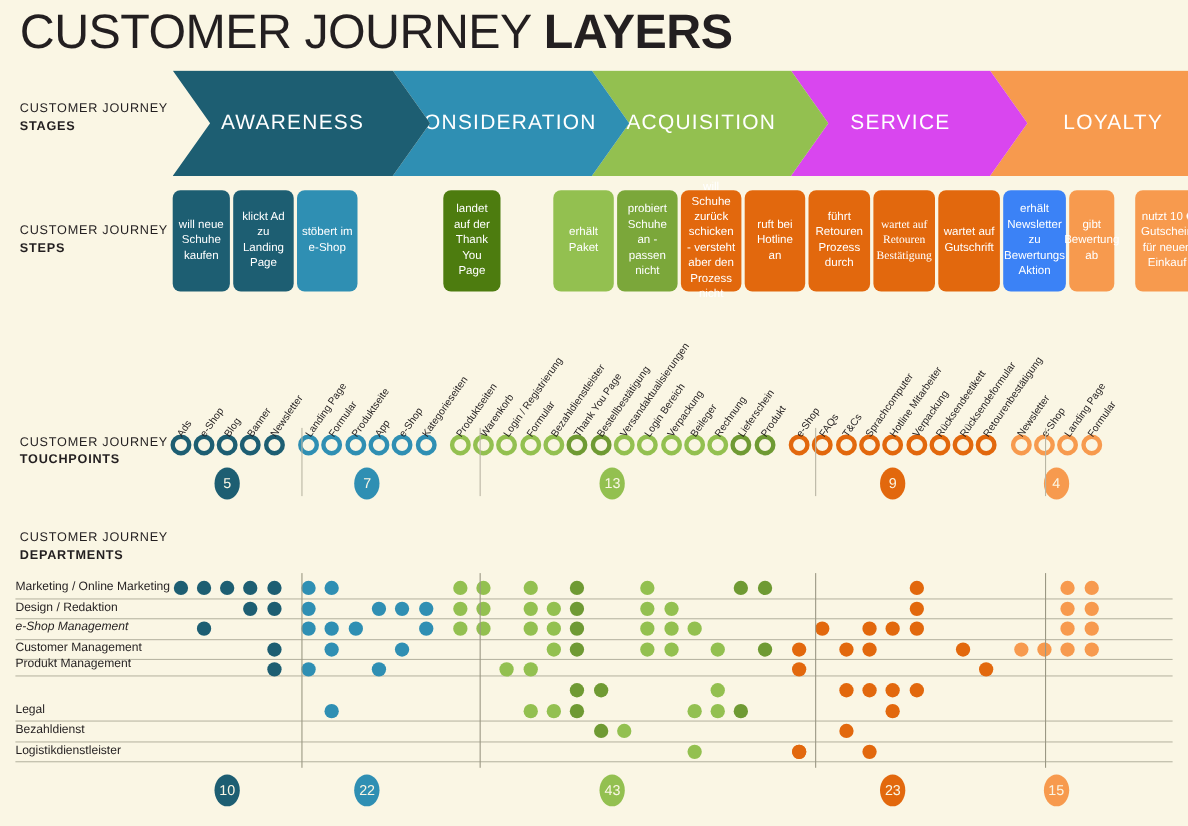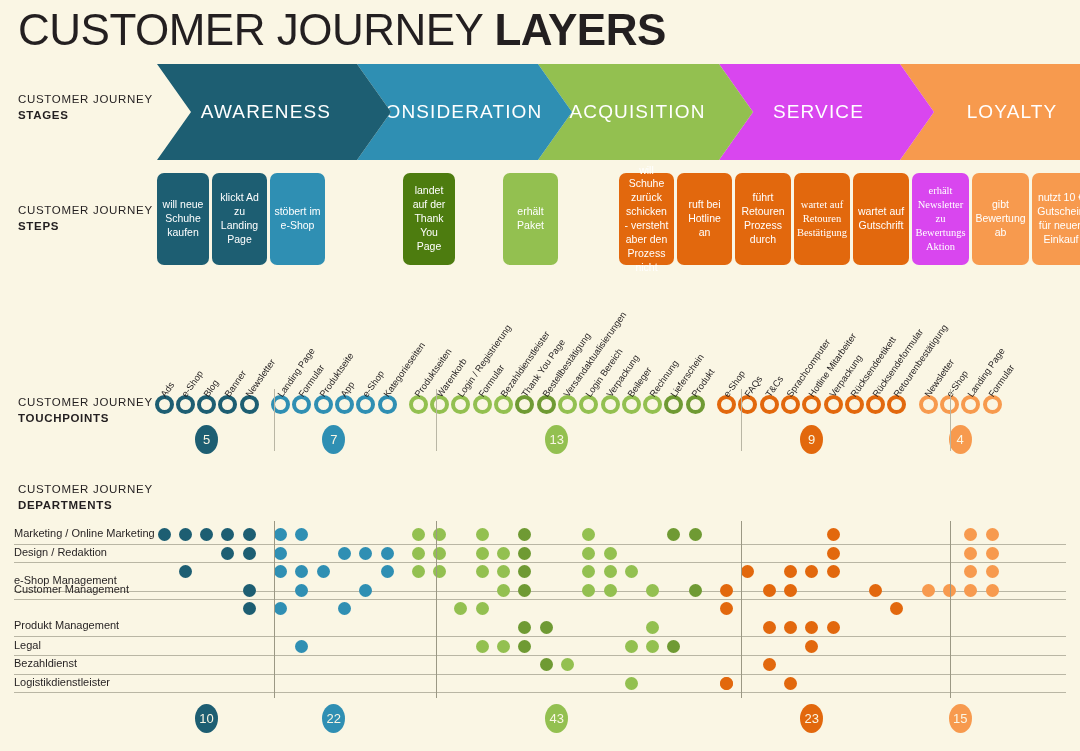--- a/index.html
+++ b/index.html
@@ -139,39 +139,42 @@
       </div>
       <div class="step" style="left: 113px; width: 55px; background: rgb(47, 143, 179);">
         <span>stöbert im e-Shop</span>
       </div>
       <div class="step" style="left: 246px; width: 52px; background: #4d7c0f;">
         <span>landet auf der Thank You Page</span>
       </div>
       <div class="step" style="left: 346px; width: 55px; background: rgb(147, 192, 80);">
         <span>erhält Paket</span>
       </div>
+      <div class="step" style="left: 404px; width: 55px; background: rgb(123, 167, 58);">
+        <span>probiert Schuhe an - passen nicht</span>
+      </div>
       <div class="step" style="left: 462px; width: 55px; background: rgb(226, 104, 13);">
         <span>will Schuhe zurück schicken - versteht aber den Prozess nicht</span>
       </div>
       <div class="step" style="left: 520px; width: 55px; background: rgb(226, 104, 13);">
         <span>ruft bei Hotline an</span>
       </div>
       <div class="step" style="left: 578px; width: 56px; background: rgb(226, 104, 13);">
         <span>führt Retouren Prozess durch</span>
       </div>
       <div class="step" style="left: 637px; width: 56px; background: rgb(226, 104, 13); font-family: Liberation Serif, serif;">
         <span>wartet auf Retouren Bestätigung</span>
       </div>
       <div class="step" style="left: 696px; width: 56px; background: rgb(226, 104, 13);">
         <span>wartet auf Gutschrift</span>
       </div>
-      <div class="step" style="left: 755px; width: 57px; background: #d946ef; font-family: Liberation Serif, serif;">
+      <div class="step" style="left: 755px; width: 57px; background: #3b82f6;">
         <span>erhält Newsletter zu Bewertungs Aktion</span>
       </div>
-      <div class="step" style="left: 815px; width: 57px; background: rgb(247, 154, 78);">
+      <div class="step" style="left: 815px; width: 41px; background: rgb(247, 154, 78);">
         <span>gibt Bewertung ab</span>
       </div>
       <div class="step" style="left: 875px; width: 58px; background: rgb(247, 154, 78);">
         <span>nutzt 10 € Gutschein für neuen Einkauf</span>
       </div>
     </div>
 
   <div class="tp-layer" id="tplayer">
       <div class="tp" style="left: 154.5px; top: 95px; border-color: rgb(29, 94, 114);"></div>
       <div class="tp-label" style="left: 167px; top: 89px;">Ads</div>
@@ -260,27 +263,27 @@
       <div class="divider" style="left: 949.5px; top: 89px; height: 62px;"></div>
     </div>
 
   <div class="dept-layer" id="deptlayer">
       <div class="dept-row" style="top: 55px;">
         <div class="dept-name">Marketing / Online Marketing</div>
       </div>
       <div class="dept-row" style="top: 73.6px;">
         <div class="dept-name">Design / Redaktion</div>
       </div>
-      <div class="dept-row" style="top: 102px;">
+      <div class="dept-row" style="top: 92px; font-style: italic;">
         <div class="dept-name">e-Shop Management</div>
       </div>
       <div class="dept-row" style="top: 110.8px;">
         <div class="dept-name">Customer Management</div>
       </div>
-      <div class="dept-row" style="top: 147px;">
+      <div class="dept-row" style="top: 125px;">
         <div class="dept-name">Produkt Management</div>
       </div>
       <div class="dept-row" style="top: 166.6px;">
         <div class="dept-name">Legal</div>
       </div>
       <div class="dept-row" style="top: 203.8px;">
         <div class="dept-name">Logistikdienstleister</div>
       </div>
       <div class="dept-row" style="top: 185.2px;">
         <div class="dept-name">Bezahldienst</div>

